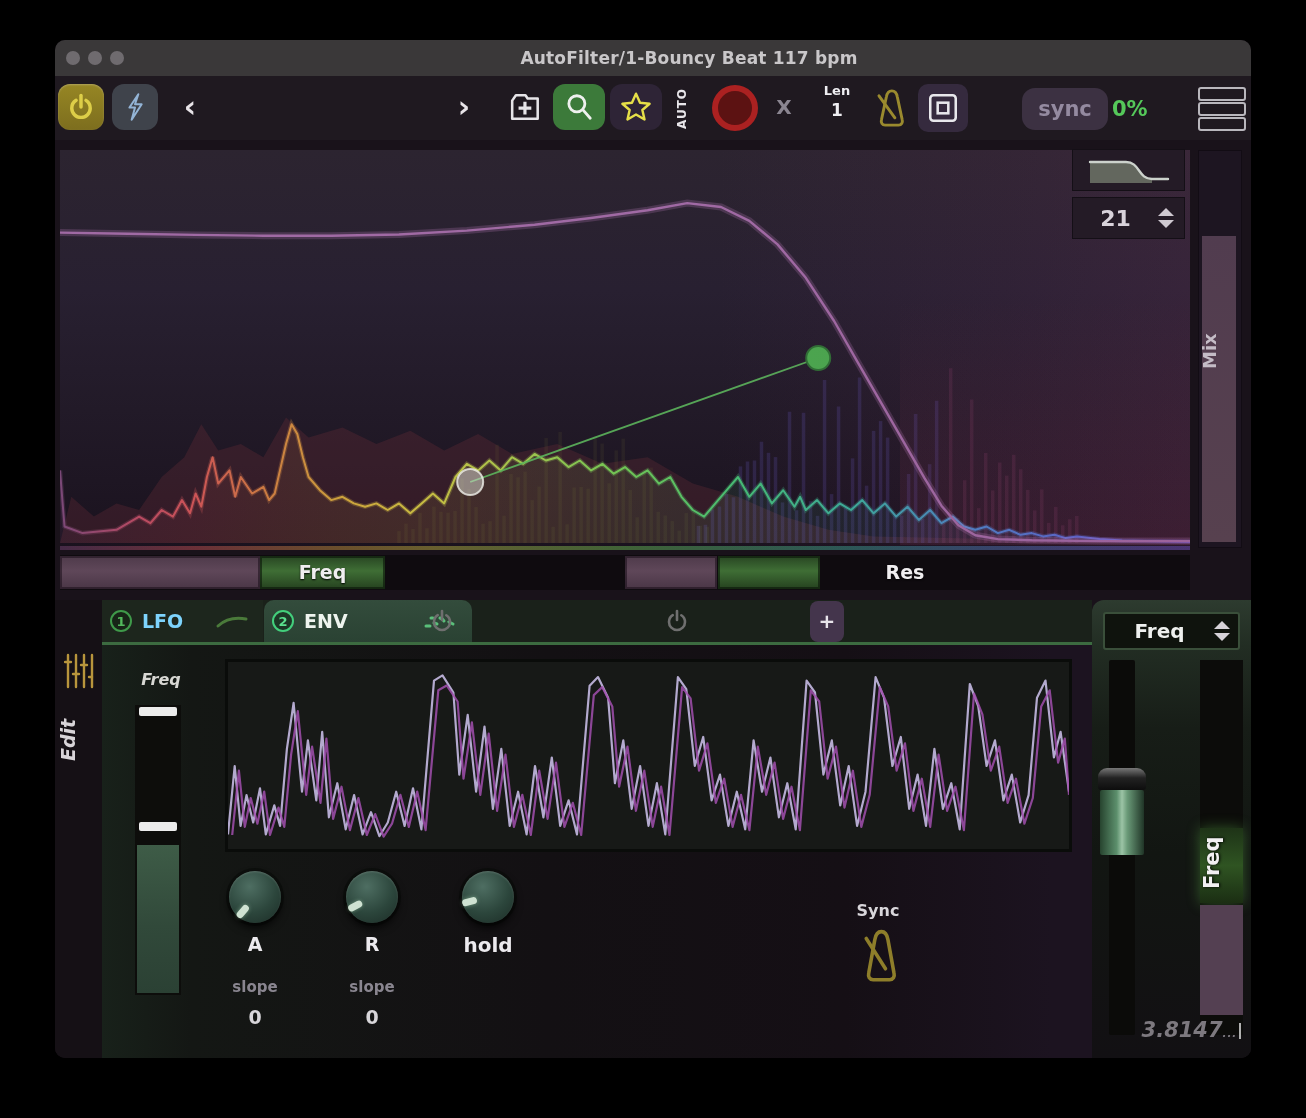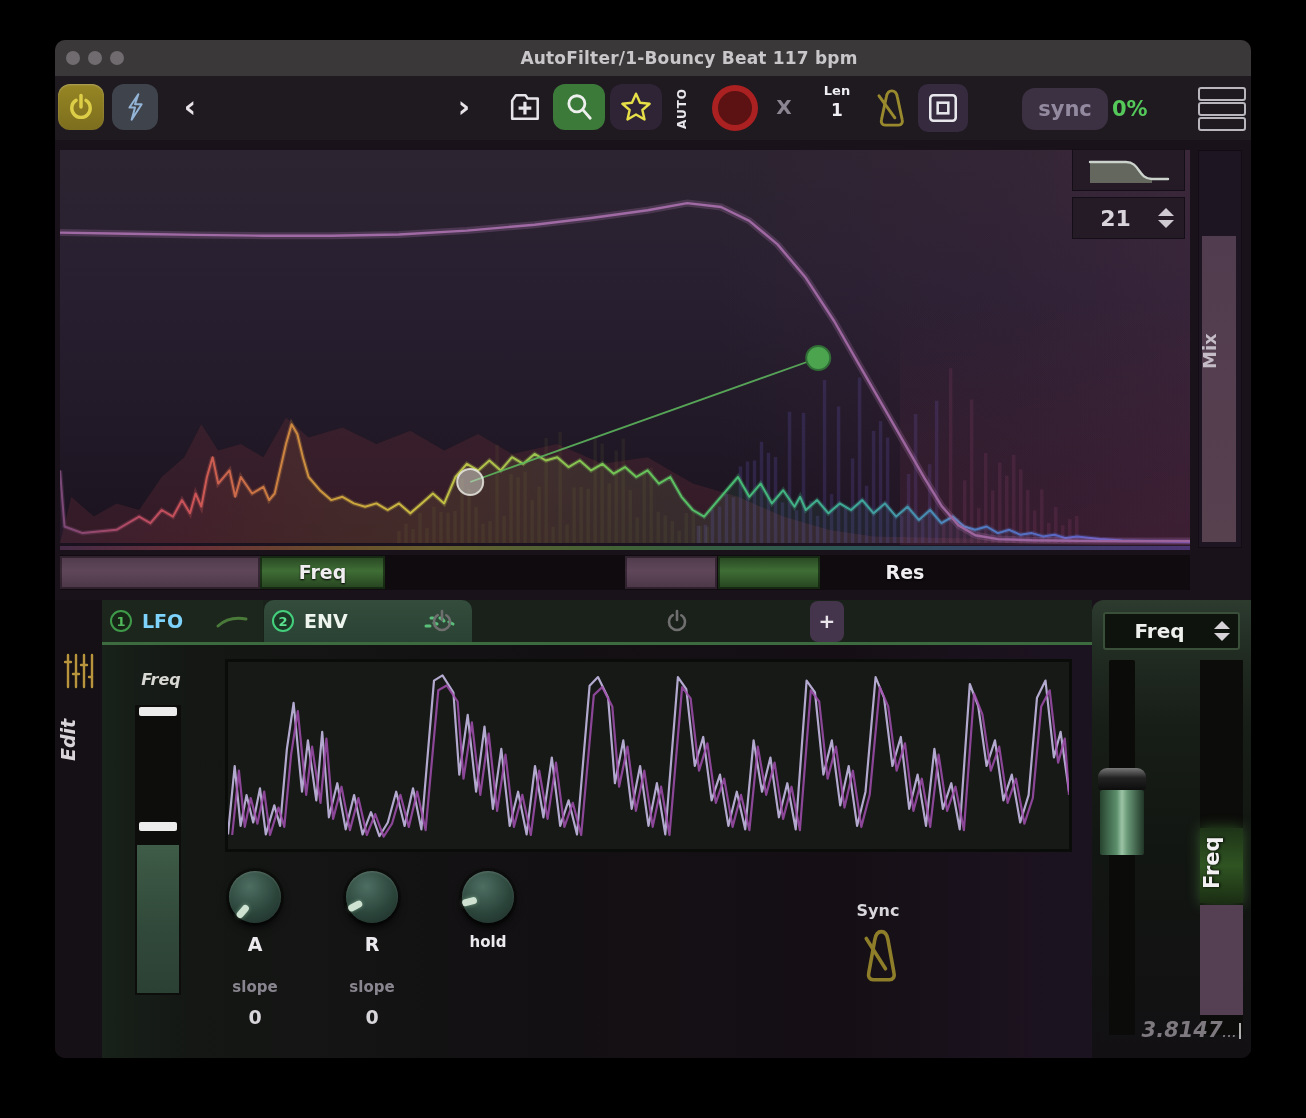--- a/index.html
+++ b/index.html
@@ -456,21 +456,21 @@
       <div class="knob-ind" style="transform:translate(-50%,-50%) rotate(40deg) translateY(19px);"></div>
     </div>
     <div class="abs knob" style="left:244px;top:226px;">
       <div class="knob-ind" style="transform:translate(-50%,-50%) rotate(62deg) translateY(19px);"></div>
     </div>
     <div class="abs knob" style="left:360px;top:226px;">
       <div class="knob-ind" style="transform:translate(-50%,-50%) rotate(76deg) translateY(19px);"></div>
     </div>
     <div class="abs knob-label" style="left:123px;top:288px;width:60px;">A</div>
     <div class="abs knob-label" style="left:240px;top:288px;width:60px;">R</div>
-    <div class="abs knob-label" style="left:356px;top:288px;width:60px;font-size:15px;">hold</div>
+    <div class="abs knob-label" style="left:356px;top:288px;width:60px;font-size:20px;">hold</div>
 
     <div class="abs slope-lbl" style="left:123px;top:333px;width:60px;">slope</div>
     <div class="abs slope-val" style="left:123px;top:361px;width:60px;">0</div>
     <div class="abs slope-lbl" style="left:240px;top:333px;width:60px;">slope</div>
     <div class="abs slope-val" style="left:240px;top:361px;width:60px;">0</div>
 
     <div class="abs sync-lbl" style="left:746px;top:256px;width:60px;">Sync</div>
     <svg class="abs" style="left:756px;top:278px;" width="44" height="64" viewBox="0 0 32 46">
       <path d="M11 41 C8.4 41 7.2 38.8 7.8 36.2 L12.2 12 C12.9 7.6 14.4 6 17 6 C19.6 6 21.1 7.6 21.8 12 L26.2 36.2 C26.8 38.8 25.6 41 23 41 Z" fill="none" stroke="#8e7e2a" stroke-width="2.6" stroke-linejoin="round"></path>
       <line x1="6" y1="11" x2="20" y2="33" stroke="#8e7e2a" stroke-width="2.6" stroke-linecap="round"></line>

